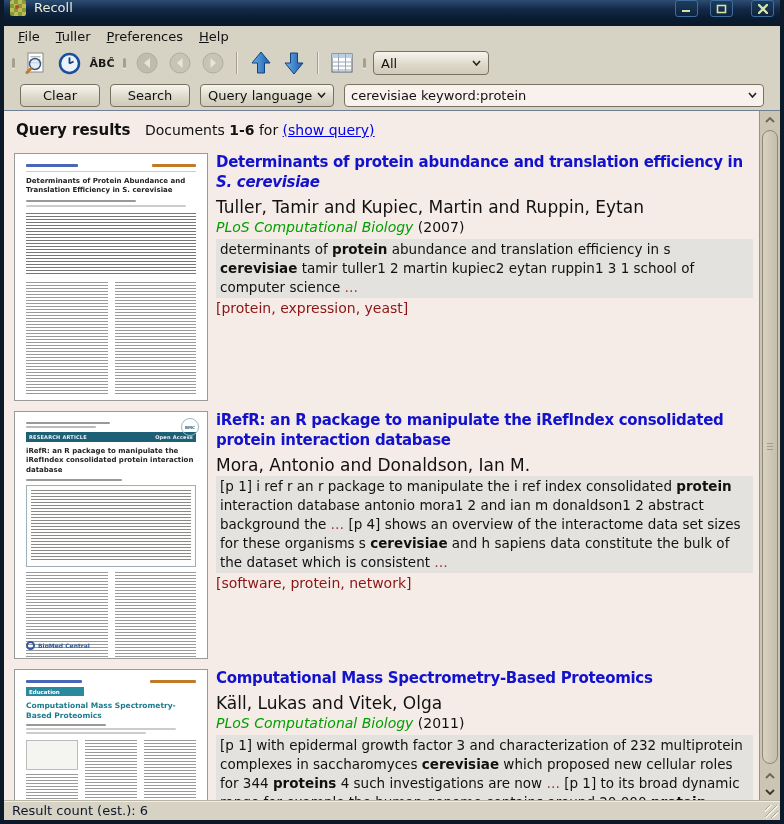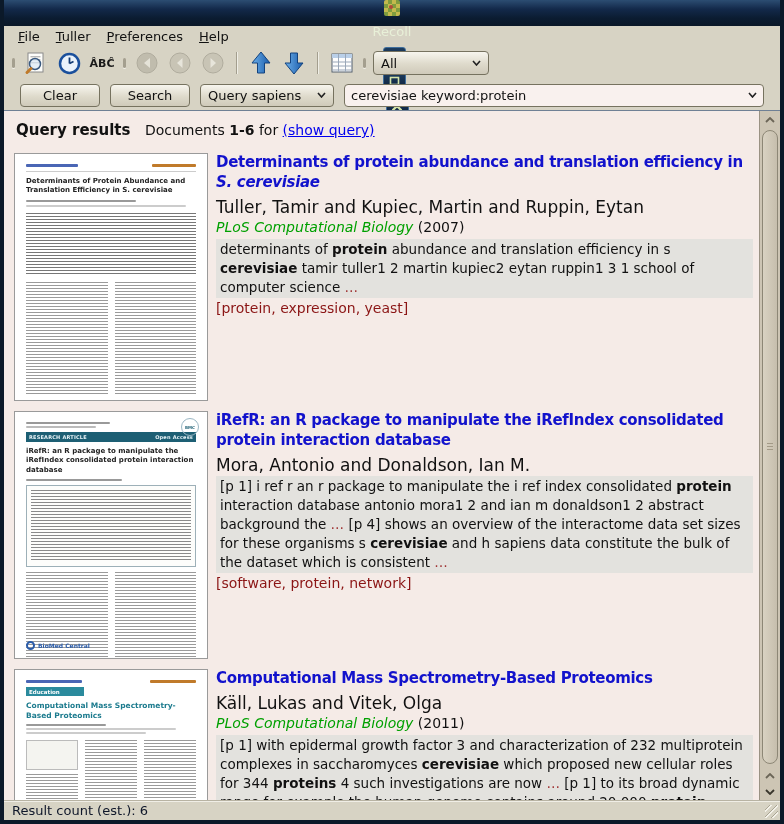--- a/index.html
+++ b/index.html
@@ -7,21 +7,21 @@
   .window{
     width:784px;height:824px;position:relative;margin:0 auto;
     font-family:"DejaVu Sans","Liberation Sans",sans-serif;
     background:#d7d3c4;
     border-left:4px solid #0b1929;border-right:4px solid #0b1929;border-bottom:4px solid #0b1929;
     box-shadow:inset 1px 0 0 rgba(120,150,180,.35), inset -1px 0 0 rgba(120,150,180,.25);
     overflow:hidden;
   }
   
   .titlebar{height:26px;background:linear-gradient(180deg,#2c4d72 0%,#13294a 35%,#0b1c31 70%,#0a1828 100%);
-    display:flex;align-items:center;padding:0 6px;gap:8px;flex-direction:column;}
+    display:flex;align-items:flex-start;padding:0 6px;gap:8px;}
   .app-icon{width:16px;height:16px;border-radius:2px;
     background:repeating-conic-gradient(#7f9c3e 0% 25%, #c3b94d 25% 50%);
     background-size:8px 8px;position:relative;flex:none;}
   .app-icon::after{content:"";position:absolute;left:5px;top:5px;width:4px;height:4px;border-radius:50%;background:#b04a3a;}
   .title-text{color:#e8f0d8;font-size:13px;flex:1;}
   .winbtn{width:23px;height:17px;border-radius:3px;background:linear-gradient(180deg,#1d3c5e,#0e2440);
     border:1px solid #3f6e9d;display:flex;align-items:center;justify-content:center;margin-left:4px;cursor:pointer;flex:none;}
   .winbtn svg{display:block;}
   .winbtn.close{margin-left:10px;}
   
@@ -229,21 +229,21 @@
       <svg width="9" height="6" viewBox="0 0 9 6">
           <path d="M1 1 L4.5 5 L8 1" fill="none" stroke="#222" stroke-width="1.6"></path>
         </svg>
     </div>
   </div>
 
   <div class="querybar">
     <button class="q-btn">Clear</button>
     <button class="q-btn">Search</button>
     <div class="combo combo-lang">
-      <span>Query sapiens</span>
+      <span>Query language</span>
       <svg width="9" height="6" viewBox="0 0 9 6">
           <path d="M1 1 L4.5 5 L8 1" fill="none" stroke="#222" stroke-width="1.6"></path>
         </svg>
     </div>
     <div class="searchbox">
       <input type="text" value="cerevisiae keyword:protein" style="">
       <svg width="9" height="6" viewBox="0 0 9 6">
           <path d="M1 1 L4.5 5 L8 1" fill="none" stroke="#222" stroke-width="1.6"></path>
         </svg>
     </div>

